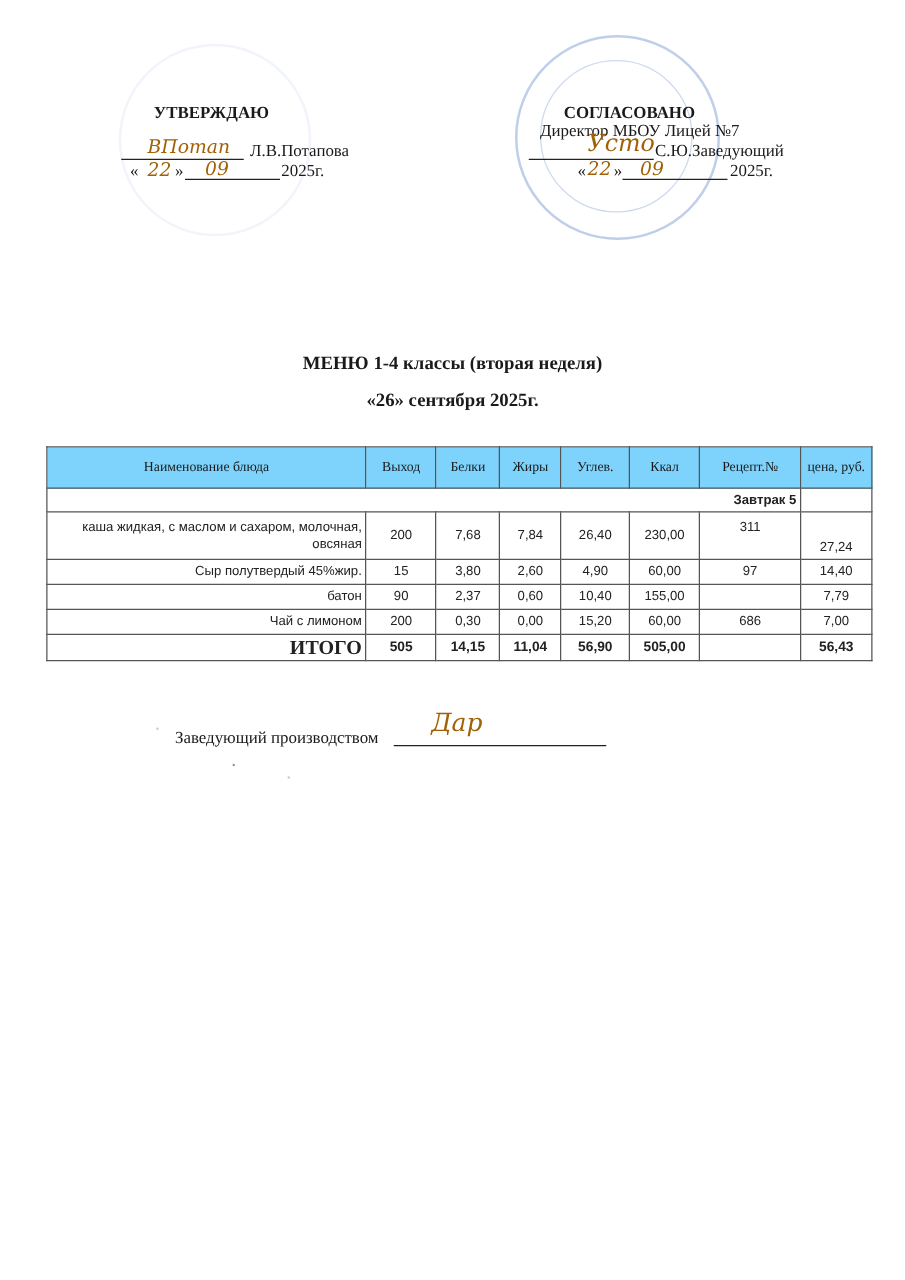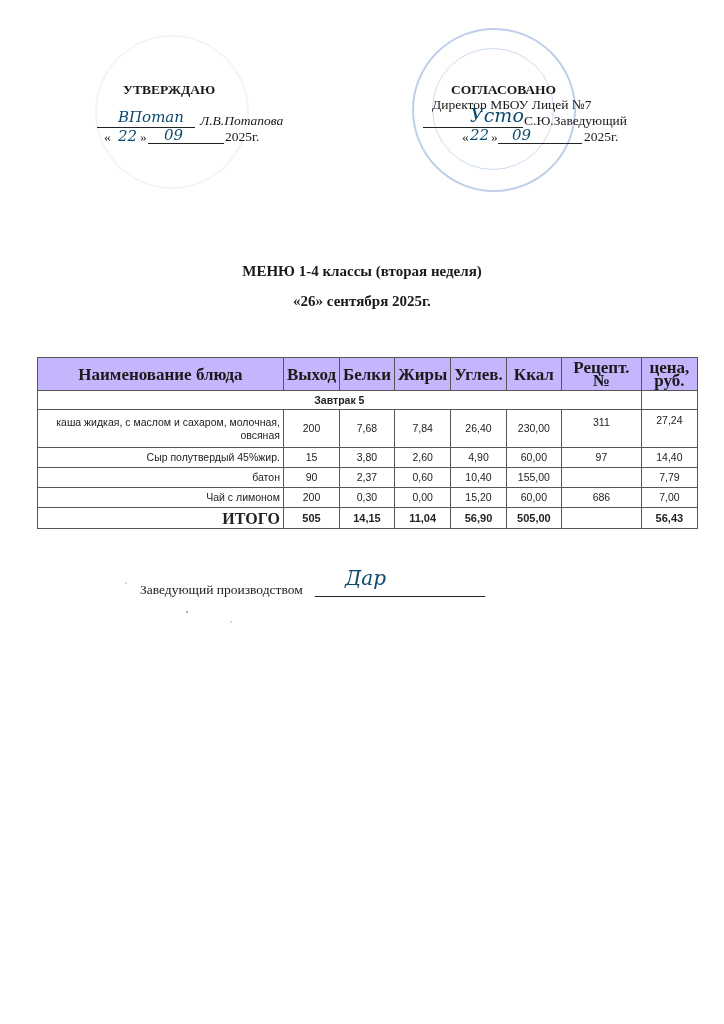--- a/index.html
+++ b/index.html
@@ -3,47 +3,47 @@
 <meta charset="utf-8">
 <style>
   html, body { margin:0; padding:0; }
   body { width:724px; height:1024px; background:#ffffff; position:relative; overflow:hidden;
          font-family:"Liberation Serif", serif; color:#1a1a1a; }
   .abs { position:absolute; }
   .blk { font-size:13.5px; line-height:15px; }
   .bold { font-weight:bold; }
   .stamp { position:absolute; border-radius:50%; border:2px solid #8aa8d8; opacity:0.55; }
   .stamp-inner { position:absolute; border-radius:50%; border:1px solid #9bb6e0; opacity:0.5; }
-  .sig { position:absolute; color:#0c4a6e; font-family:"DejaVu Serif", serif; font-style:italic; }
+  .sig { position:absolute; color:#a16207; font-family:"DejaVu Serif", serif; font-style:italic; }
   .uline { position:absolute; border-bottom:1px solid #222; }
-  .title { position:absolute; left:0; width:724px; text-align:center; font-weight:bold; font-size:15px; }
+  .title { position:absolute; left:0; width:724px; text-align:center; font-weight:bold; font-size:15px;margin-top:20px; }
   table { position:absolute; left:37px; top:357px; border-collapse:collapse; width:661px; }
   td, th { border:1px solid #555; padding:0 3px; font-size:11.5px; line-height:13px; }
-  th { background:#c4b5fd; font-family:"Liberation Serif", serif; font-weight:bold; height:32px; font-size:17px; }
+  th { background:#7dd3fc; font-family:"Liberation Serif", serif; font-weight:normal; height:32px; font-size:11px; }
   td { font-family:"Liberation Sans", sans-serif; font-size:10.5px; text-align:center; color:#222; }
   td.name { text-align:right; }
-  td.sec { font-weight:bold; text-align:center; height:18px;margin-top:44px; }
+  td.sec { font-weight:bold; text-align:right; height:18px;margin-top:44px; }
   tr.total td { font-weight:bold; font-size:11px; }
   tr.total td.name { font-family:Liberation Serif, serif; font-size:16px; }
   .dot { position:absolute; width:2px; height:2px; background:#999; border-radius:50%; }
 </style>
 </head>
 <body>
 
 <div class="stamp" style="left:95px;top:35px;width:150px;height:150px;opacity:0.12;"></div>
 
 <div class="stamp" style="left:412px;top:28px;width:160px;height:160px;"></div>
 <div class="stamp-inner" style="left:432px;top:48px;width:120px;height:120px;"></div>
 
 <div class="abs blk" style="left:96px;top:82px;width:250px;">
   <div class="bold" style="padding-left:27px;">УТВЕРЖДАЮ</div>
 </div>
 <div class="uline" style="left:97px;top:127px;width:98px;"></div>
 <div class="sig" style="left:118px;top:108px;font-size:15px;">ВПотап</div>
-<div class="abs blk" style="left:200px;top:113px;font-style:italic;">Л.В.Потапова</div>
+<div class="abs blk" style="left:200px;top:113px;">Л.В.Потапова</div>
 <div class="abs blk" style="left:104px;top:129px;">«</div>
 <div class="sig" style="left:118px;top:127px;font-size:15px;">22</div>
 <div class="abs blk" style="left:140px;top:129px;">»</div>
 <div class="uline" style="left:148px;top:143px;width:76px;"></div>
 <div class="sig" style="left:164px;top:126px;font-size:15px;">09</div>
 <div class="abs blk" style="left:225px;top:129px;">2025г.</div>
 
 <div class="abs blk" style="left:432px;top:82px;width:260px;">
   <div class="bold" style="padding-left:19px;">СОГЛАСОВАНО</div>
   <div>Директор МБОУ Лицей №7</div>
@@ -88,21 +88,21 @@
     <td></td>
   </tr>
   <tr style="height:38px;">
     <td class="name">каша жидкая, с маслом и сахаром, молочная, овсяная</td>
     <td>200</td>
     <td>7,68</td>
     <td>7,84</td>
     <td>26,40</td>
     <td>230,00</td>
     <td style="vertical-align:top;padding-top:6px;">311</td>
-    <td style="vertical-align:bottom;padding-bottom:20px;">27,24</td>
+    <td style="vertical-align:bottom;padding-bottom:2px;">27,24</td>
   </tr>
   <tr style="height:20px;">
     <td class="name">Сыр полутвердый 45%жир.</td>
     <td>15</td>
     <td>3,80</td>
     <td>2,60</td>
     <td>4,90</td>
     <td>60,00</td>
     <td>97</td>
     <td>14,40</td>

